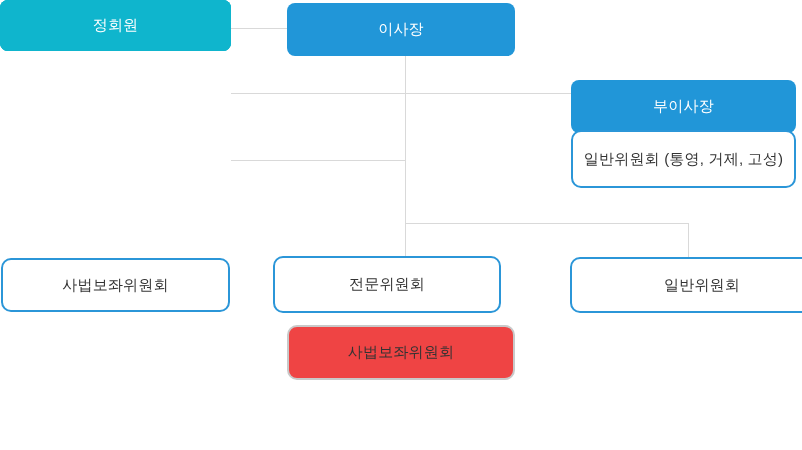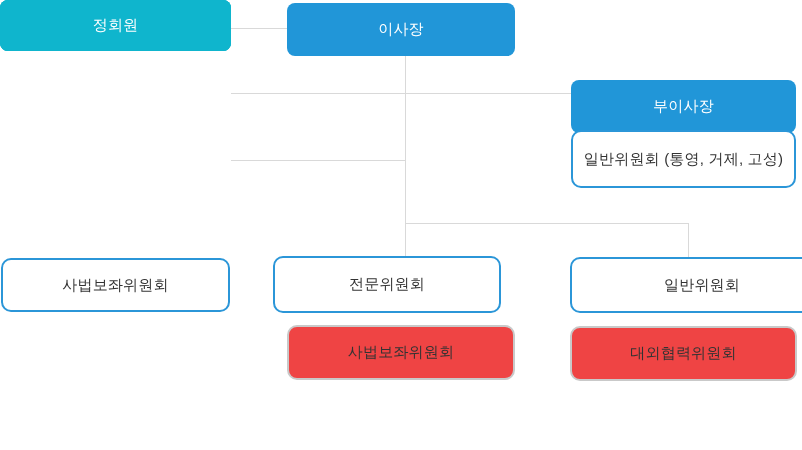--- a/index.html
+++ b/index.html
@@ -62,15 +62,14 @@
 
   <div class="node fill-blue n-chairman">이사장</div>
   <div class="node fill-blue n-vicechair">부이사장</div>
 
   <div class="node outline-blue n-district">일반위원회 (통영, 거제, 고성)</div>
   <div class="node outline-blue n-damage">사법보좌위원회</div>
   <div class="node outline-blue n-expert">전문위원회</div>
   <div class="node outline-blue n-general">일반위원회</div>
 
   <div class="node outline-gray n-judicial">사법보좌위원회</div>
-  <div class="node outline-gray n-external">대외협력위원회</div>
 
 </div>
 
 </body></html>

